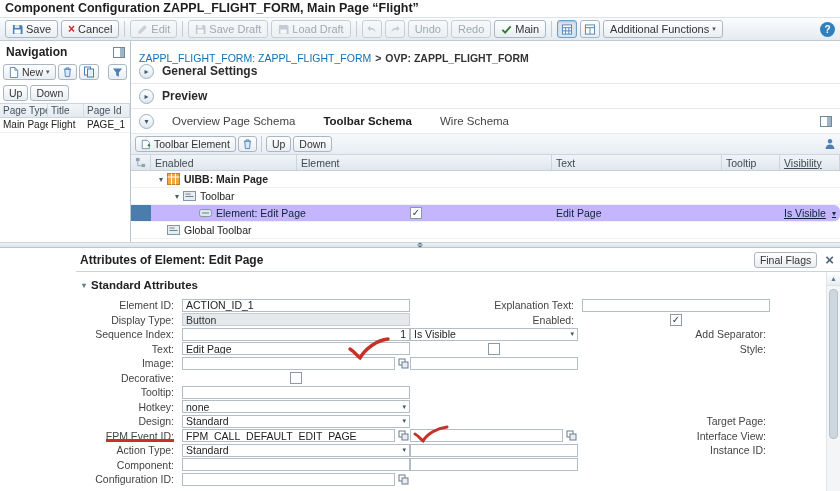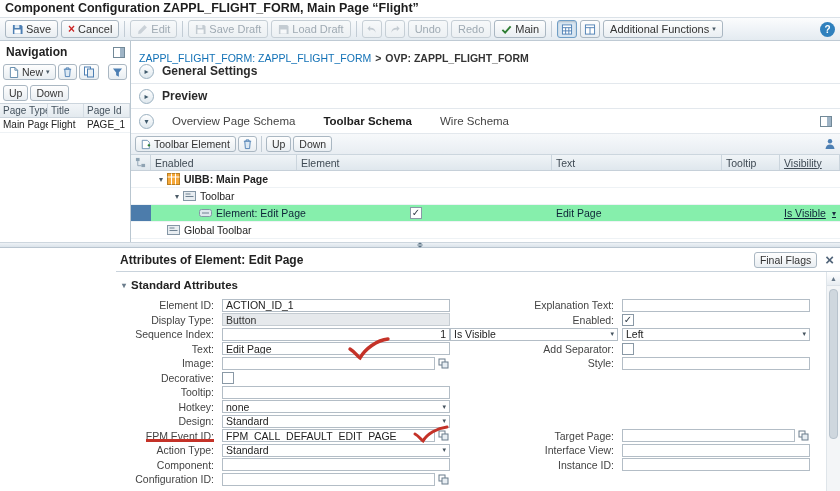--- a/index.html
+++ b/index.html
@@ -76,54 +76,54 @@
     border-bottom: 1px solid #c6d0d9; font-size: 10.5px; color: #3f4a54; }
   .st-th { display: flex; align-items: center; padding: 0 4px;
     border-right: 1px solid #cbd5dd; overflow: hidden; white-space: nowrap; }
   .col-tree { width: 20px; flex: none; } .col-element { width: 255px; flex: none; }
   .col-enabled { width: 146px; flex: none; } .col-text { width: 170px; flex: none; }
   .col-tooltip { width: 58px; flex: none; } .col-vis { flex: 1; text-decoration: underline; }
   .trow { display: flex; height: 17px; border-bottom: 1px solid #eef2f5;
     font-size: 10.5px; cursor: default; }
   .tcell { display: flex; align-items: center; padding: 0 4px;
     overflow: hidden; white-space: nowrap; }
-  .trow.selected { background: #86efac; color: #0e2338; }
+  .trow.selected { background: #c4b5fd; color: #0e2338; border-radius: 6px; }
   .trow.selected .col-tree { background: #4c7cab; }
   .toggle { width: 12px; flex: none; font-size: 8px; color: #4a5a66; text-align: center; }
   .ticon { flex: none; margin: 0 4px 0 0; line-height: 0; }
   .tlabel.b { font-weight: bold; }
   .vis-chev { margin-left: auto; font-size: 8px; color: #1c2f42; }
   .fcheck { width: 12px; height: 12px; flex: none; border: 1px solid #8a99a6;
     background: #fff; display: inline-flex; align-items: center; justify-content: center;
     font-size: 10px; line-height: 1; color: #2d3a45; cursor: pointer; }
   .fcheck:not(.checked) { color: transparent; }
   
   .splitter { height: 6px; background: linear-gradient(#eef2f6,#dbe3ea);
     border-top: 1px solid #cdd6de; border-bottom: 1px solid #b9c5d0;
     display: flex; align-items: center; justify-content: center; cursor: row-resize; }
   
-  .attrs { height: 243px; position: relative; padding-left: 116px; }
+  .attrs { height: 243px; position: relative; padding-left: 76px; }
   .attrs-header { height: 24px; display: flex; align-items: center; gap: 8px;
     padding: 0 6px 0 4px; border-bottom: 1px solid #c9d3dc; }
   .attrs-title { font-weight: bold; font-size: 12px; }
   .close-x { font-size: 15px; font-weight: bold; color: #52657a;
     line-height: 1; cursor: pointer; }
   .attrs-body { position: relative; height: 219px; padding: 4px 18px 0 0; }
   .std-attrs { display: flex; align-items: center; gap: 5px;
     margin: 2px 0 6px 6px; font-weight: bold; font-size: 11.5px; height: 14px; }
   .sec-marker { font-size: 8px; color: #6b7d8c; }
   .form { display: flex; }
   .fgrid { display: grid; grid-auto-rows: 14.5px; column-gap: 4px; align-items: center; }
   .fgrid.left { grid-template-columns: 102px 228px; }
   .fgrid.right { grid-template-columns: 168px 188px; }
   .flabel { position: relative; text-align: right; padding-right: 4px; font-size: 10.5px;
     color: #444; white-space: nowrap; overflow: hidden; }
   .flabel.red-underline::after { content: ""; position: absolute; right: 4px;
     bottom: 0px; width: 68px; height: 2.5px; background: #c43228; }
-  .fcell { display: flex; align-items: center; gap: 2px; height: 26px; }
+  .fcell { display: flex; align-items: center; gap: 2px; height: 26px; justify-content: center; }
   .finput { flex: 1; min-width: 0; height: 13px; border: 1px solid #b3bdc6;
     background: #fff; font-family: inherit; font-size: 10.5px; padding: 0 3px; color: #222; }
   .finput.fright { text-align: right; }
   .finput.freadonly { background: #e6e9ec; border-color: #c5ccd2; color: #333; }
   .fselect { flex: 1; min-width: 0; height: 13px; border: 1px solid #b3bdc6; background: #fff;
     display: flex; align-items: center; font-size: 10.5px; padding: 0 3px; cursor: pointer; }
   .fselect .chev { margin-left: auto; font-size: 7px; color: #44525e; }
   .vhelp { flex: none; width: 13px; height: 13px; display: inline-flex;
     align-items: center; justify-content: center; cursor: pointer; line-height: 0; }
   
@@ -572,26 +572,20 @@
           <div class="flabel">Enabled:</div>
           <div class="fcell">
             <span class="fcheck checked">✓</span>
           </div>
           <div class="fcell">
             <div class="fselect">
               <span>Is Visible</span>
               <span class="chev">▾</span>
             </div>
           </div>
-          <div class="fcell">
-            <div class="fselect">
-              <span>Left</span>
-              <span class="chev">▾</span>
-            </div>
-          </div>
           <div class="flabel">Add Separator:</div>
           <div class="fcell">
             <span class="fcheck">✓</span>
           </div>
           <div class="flabel">Style:</div>
           <div class="fcell">
             <input class="finput" readonly="" style="">
           </div>
           <div class="flabel"></div>
           <div class="fcell"></div>

